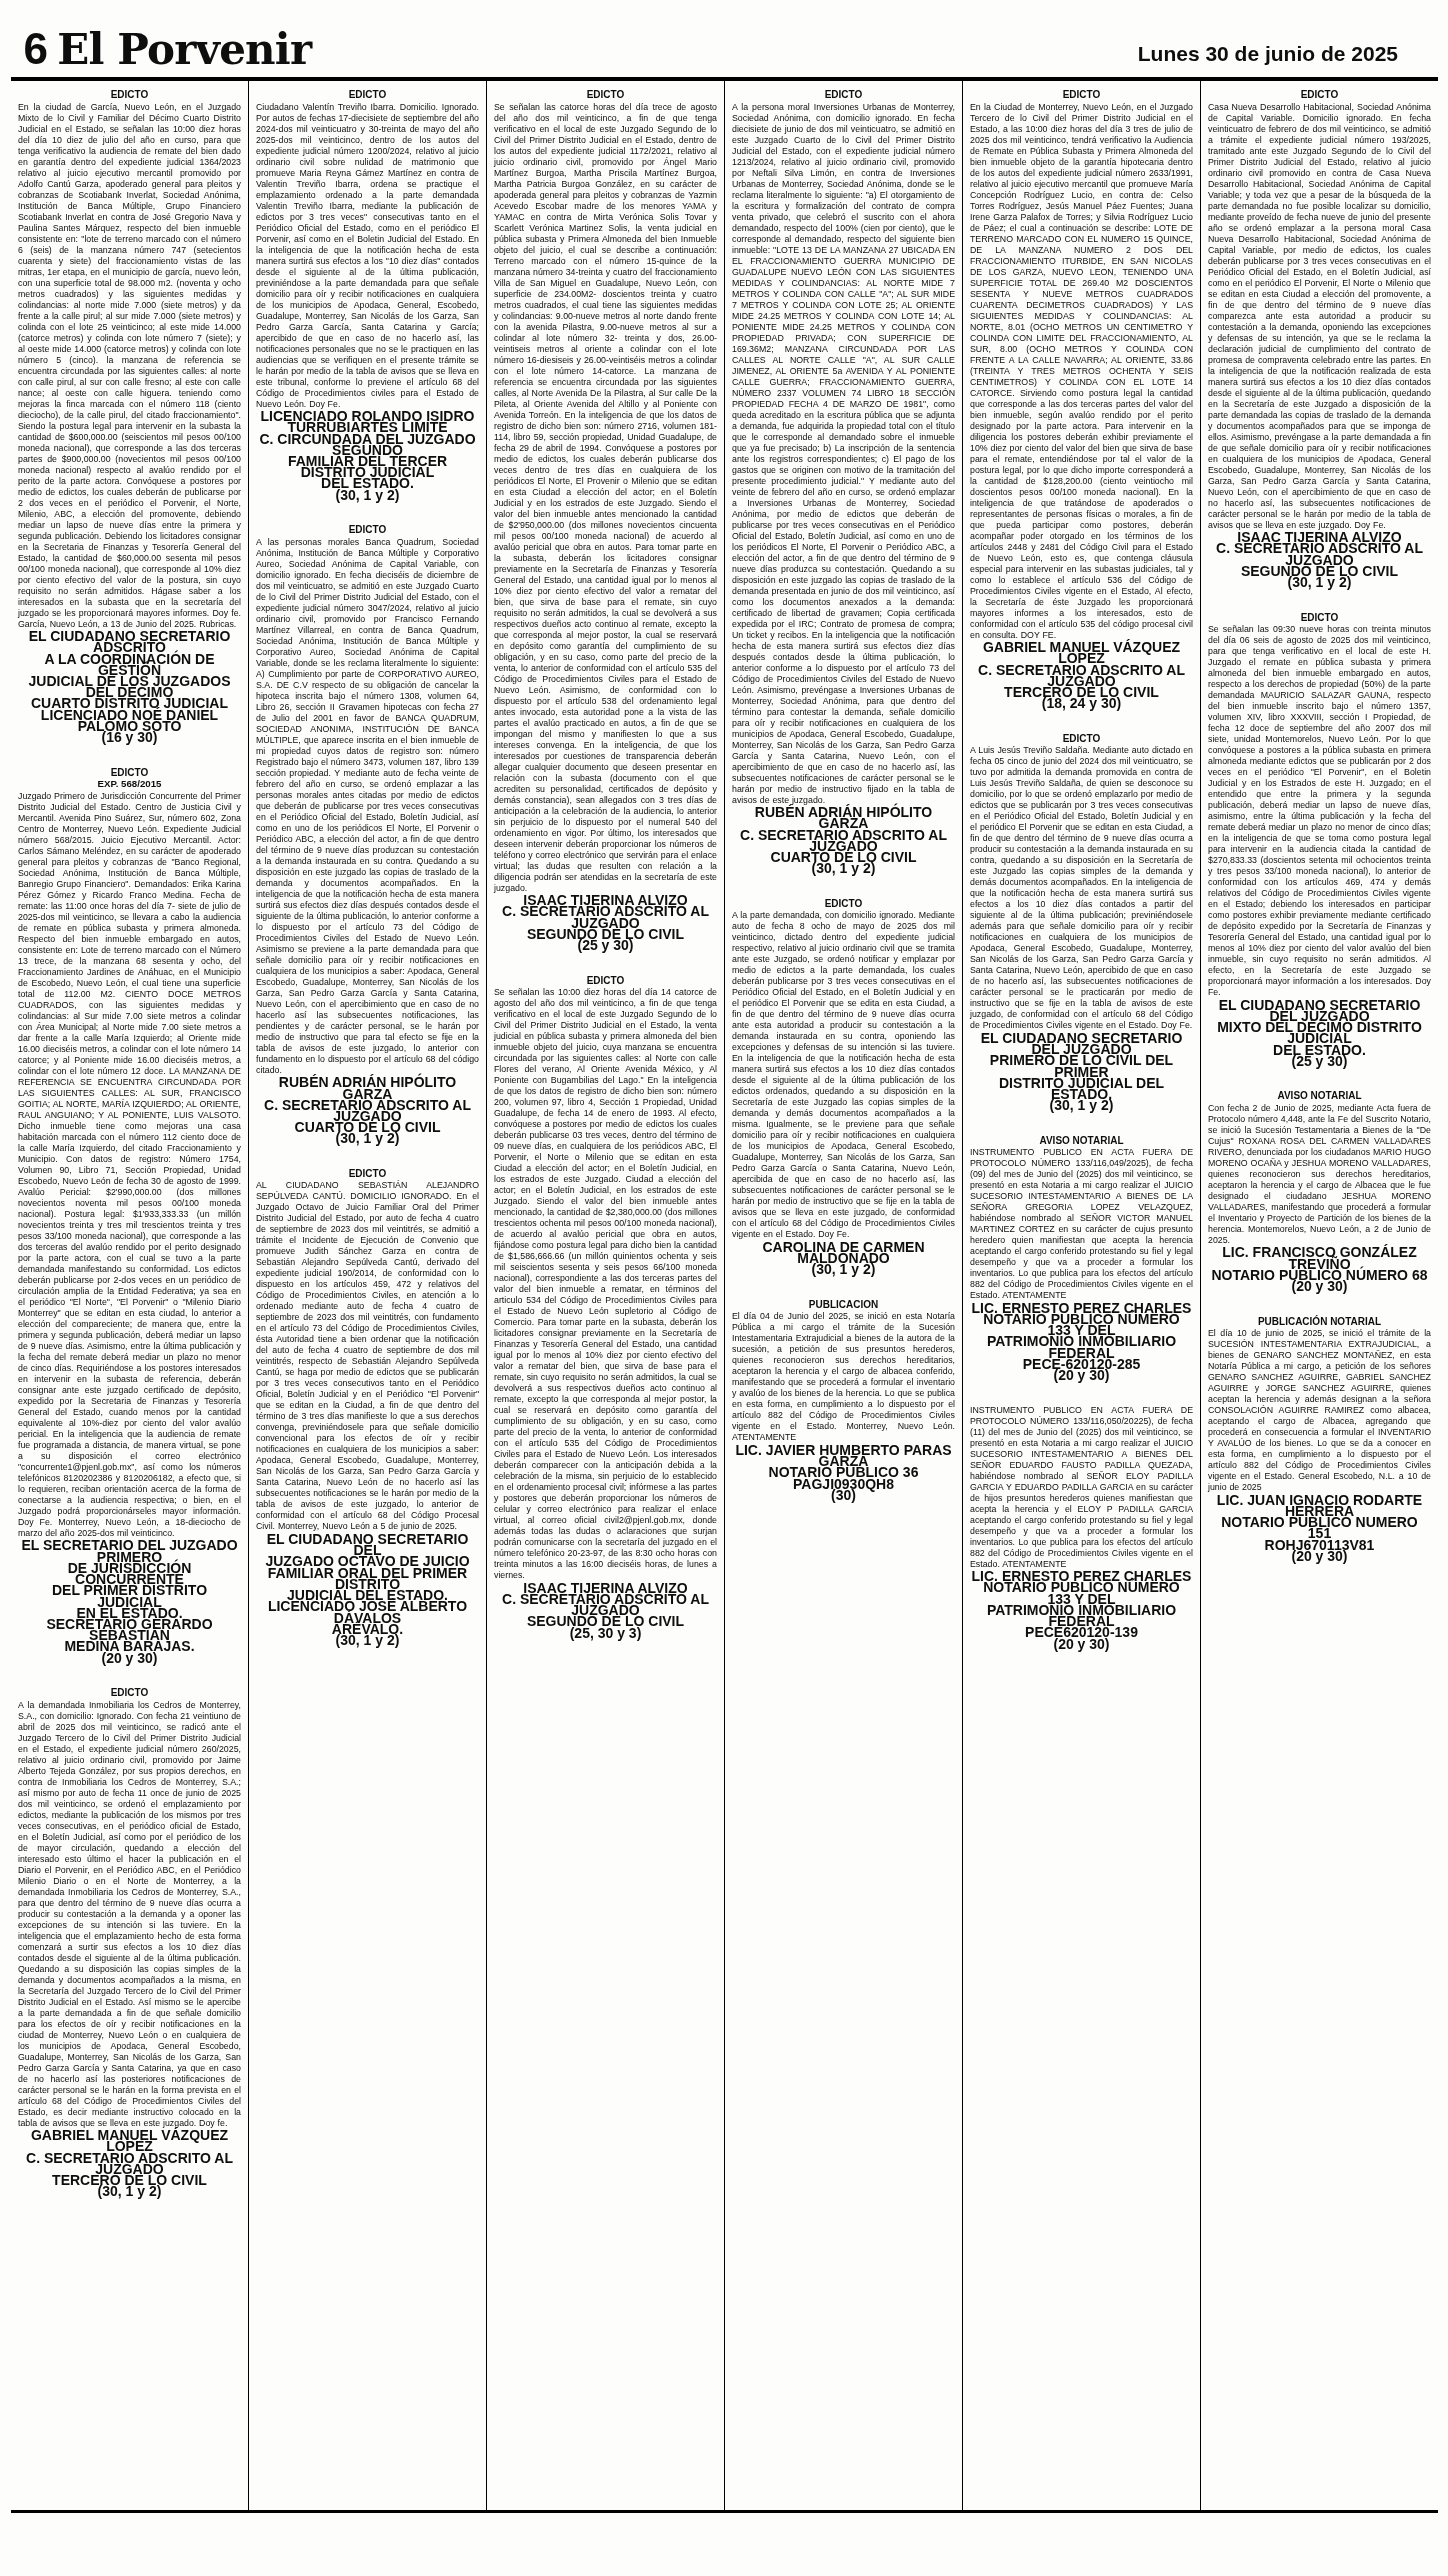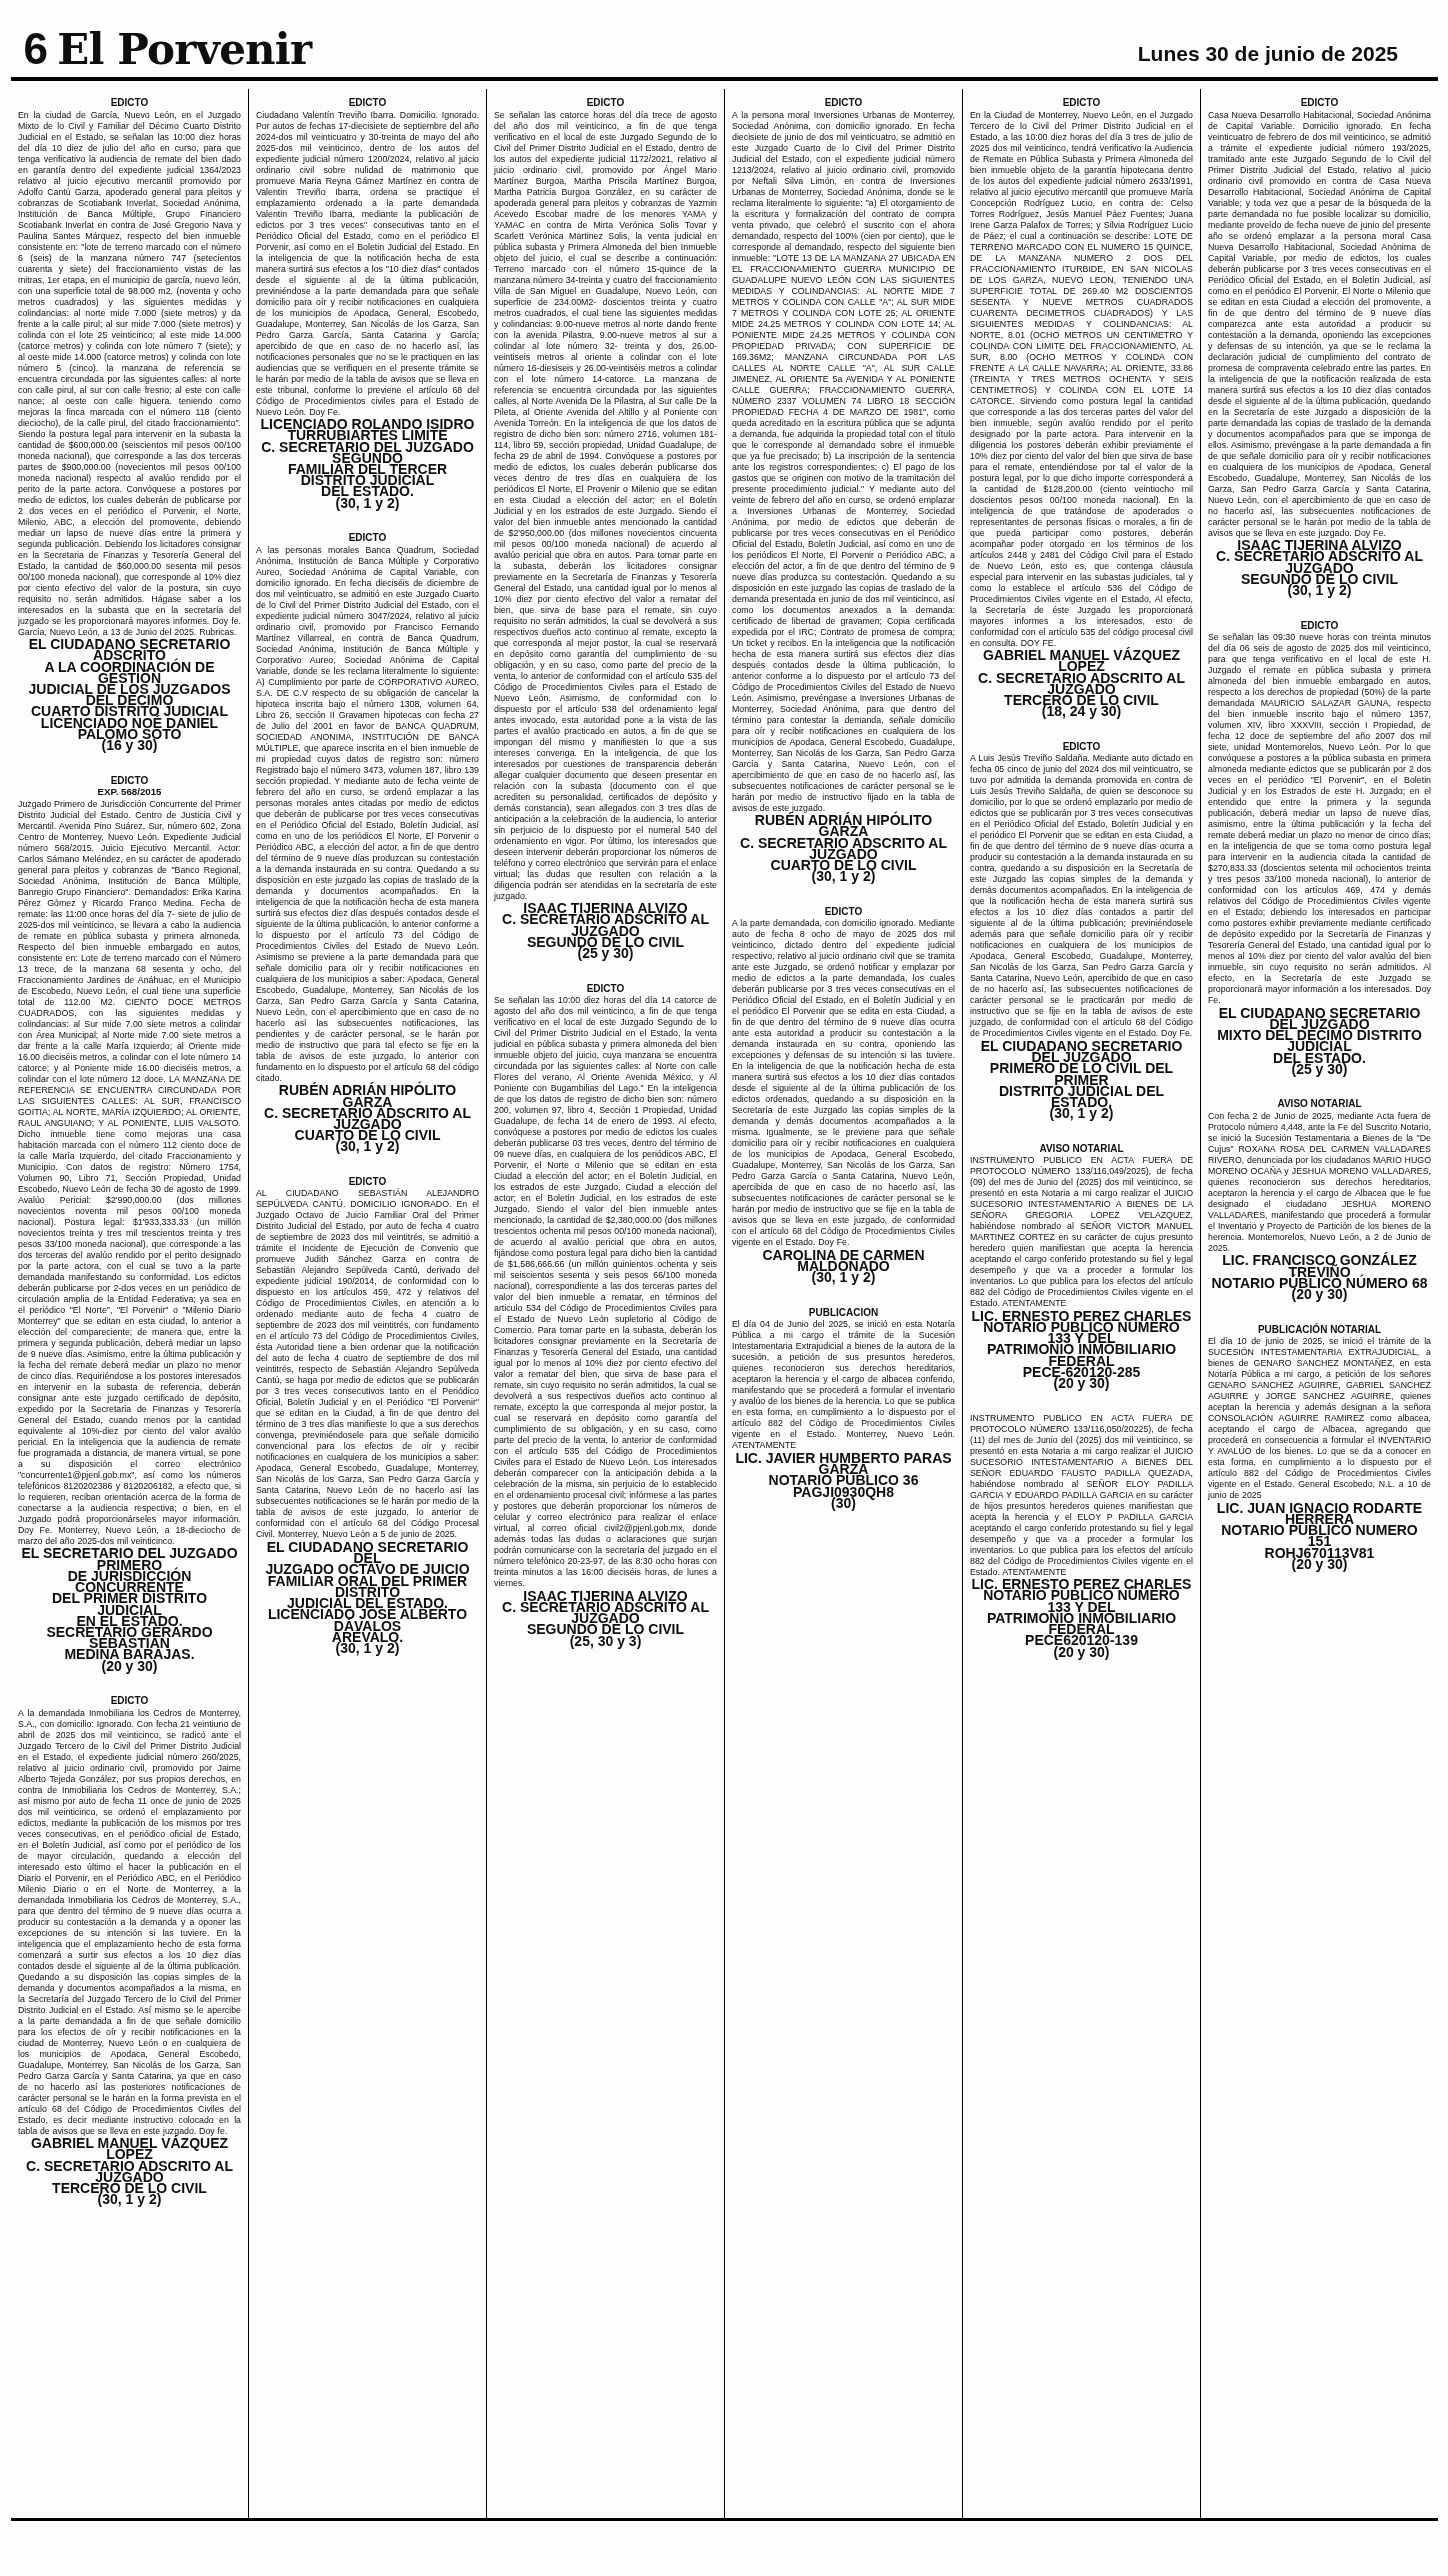--- a/index.html
+++ b/index.html
@@ -6,21 +6,21 @@
   #page{position:relative;width:1449px;height:2576px;background:#fdfdfc;color:#0e0e0e;
         font-family:"Liberation Sans",sans-serif;overflow:hidden;}
   .header{display:flex;justify-content:space-between;align-items:flex-end;
           padding:26.5px 51px 3.1px 23.4px;}
   .mast{display:flex;align-items:baseline;gap:9.3px;}
   .page-no{font-family:"Liberation Sans",sans-serif;font-weight:bold;font-size:44px;line-height:1;}
   .mast-title{font-family:"DejaVu Serif",serif;font-weight:bold;font-size:42px;line-height:1;
               letter-spacing:-0.8px;}
   .date{font-size:21px;font-weight:bold;line-height:1;padding-bottom:6.2px;}
   .header-rule{height:4.7px;background:#000;margin:3.1px 11px 0 11px;}
-  .columns{display:flex;align-items:stretch;margin:8px 11px;height:2429px;overflow:hidden;
+  .columns{display:flex;align-items:stretch;margin:0 11px;height:2429px;overflow:hidden;
            border-bottom:3.1px solid #000;}
   .col{flex:1 1 0;min-width:0;padding:7.8px 7px 0 7px;border-right:1.6px solid #000;overflow:hidden;}
   .col:last-child{border-right:none;}
   .notice{margin:0 0 23.4px 0;}
   .n-head{font-weight:bold;font-size:10px;line-height:11.7px;text-align:center;margin:0;}
   .n-sub{font-weight:bold;font-size:9.7px;line-height:11.7px;text-align:center;margin:0 0 0.8px 0;}
   .n-body{font-size:8.8px;line-height:11px;text-align:justify;margin:0.8px 0 0 0;
           word-spacing:0.4px;}
   .sig{font-weight:bold;font-size:14px;line-height:11.2px;text-align:center;margin-top:1.6px;}
 </style>
@@ -75,21 +75,21 @@
           </div>
         </article>
       </div>
       <div class="col">
         <article class="notice">
           <h3 class="n-head">EDICTO</h3>
           <p class="n-body">Ciudadano Valentín Treviño Ibarra. Domicilio. Ignorado. Por autos de fechas 17-diecisiete de septiembre del año 2024-dos mil veinticuatro y 30-treinta de mayo del año 2025-dos mil veinticinco, dentro de los autos del expediente judicial número 1200/2024, relativo al juicio ordinario civil sobre nulidad de matrimonio que promueve Maria Reyna Gámez Martínez en contra de Valentin Treviño Ibarra, ordena se practique el emplazamiento ordenado a la parte demandada Valentin Treviño Ibarra, mediante la publicación de edictos por 3 tres veces" consecutivas tanto en el Periódico Oficial del Estado, como en el periódico El Porvenir, así como en el Boletin Judicial del Estado. En la inteligencia de que la notificación hecha de esta manera surtirá sus efectos a los "10 diez días" contados desde el siguiente al de la última publicación, previniéndose a la parte demandada para que señale domicilio para oír y recibir notificaciones en cualquiera de los municipios de Apodaca, General, Escobedo, Guadalupe, Monterrey, San Nicolás de los Garza, San Pedro Garza García, Santa Catarina y García; apercibido de que en caso de no hacerlo así, las notificaciones personales que no se le practiquen en las audiencias que se verifiquen en el presente trámite se le harán por medio de la tabla de avisos que se lleva en este tribunal, conforme lo previene el artículo 68 del Código de Procedimientos civiles para el Estado de Nuevo León. Doy Fe.</p>
           <div class="sig">
             <div>LICENCIADO ROLANDO ISIDRO</div>
             <div>TURRUBIARTES LIMITE</div>
-            <div>C. SECRETARIO DEL JUZGADO SEGUNDO</div>
+            <div>C. CIRCUNDADA DEL JUZGADO SEGUNDO</div>
             <div>FAMILIAR DEL TERCER DISTRITO JUDICIAL</div>
             <div>DEL ESTADO.</div>
             <div>(30, 1 y 2)</div>
           </div>
         </article>
         <article class="notice">
           <h3 class="n-head">EDICTO</h3>
           <p class="n-body">A las personas morales Banca Quadrum, Sociedad Anónima, Institución de Banca Múltiple y Corporativo Aureo, Sociedad Anónima de Capital Variable, con domicilio ignorado. En fecha dieciséis de diciembre de dos mil veinticuatro, se admitió en este Juzgado Cuarto de lo Civil del Primer Distrito Judicial del Estado, con el expediente judicial número 3047/2024, relativo al juicio ordinario civil, promovido por Francisco Fernando Martínez Villarreal, en contra de Banca Quadrum, Sociedad Anónima, Institución de Banca Múltiple y Corporativo Aureo, Sociedad Anónima de Capital Variable, donde se les reclama literalmente lo siguiente: A) Cumplimiento por parte de CORPORATIVO AUREO, S.A. DE C.V respecto de su obligación de cancelar la hipoteca inscrita bajo el número 1308, volumen 64, Libro 26, sección II Gravamen hipotecas con fecha 27 de Julio del 2001 en favor de BANCA QUADRUM, SOCIEDAD ANONIMA, INSTITUCIÓN DE BANCA MÚLTIPLE, que aparece inscrita en el bien inmueble de mi propiedad cuyos datos de registro son: número Registrado bajo el número 3473, volumen 187, libro 139 sección propiedad. Y mediante auto de fecha veinte de febrero del año en curso, se ordenó emplazar a las personas morales antes citadas por medio de edictos que deberán de publicarse por tres veces consecutivas en el Periódico Oficial del Estado, Boletín Judicial, así como en uno de los periódicos El Norte, El Porvenir o Periódico ABC, a elección del actor, a fin de que dentro del término de 9 nueve días produzcan su contestación a la demanda instaurada en su contra. Quedando a su disposición en este juzgado las copias de traslado de la demanda y documentos acompañados. En la inteligencia de que la notificación hecha de esta manera surtirá sus efectos diez días después contados desde el siguiente de la última publicación, lo anterior conforme a lo dispuesto por el artículo 73 del Código de Procedimientos Civiles del Estado de Nuevo León. Asimismo se previene a la parte demandada para que señale domicilio para oír y recibir notificaciones en cualquiera de los municipios a saber: Apodaca, General Escobedo, Guadalupe, Monterrey, San Nicolás de los Garza, San Pedro Garza García y Santa Catarina, Nuevo León, con el apercibimiento que en caso de no hacerlo así las subsecuentes notificaciones, las pendientes y de carácter personal, se le harán por medio de instructivo que para tal efecto se fije en la tabla de avisos de este juzgado, lo anterior con fundamento en lo dispuesto por el artículo 68 del código citado.</p>
           <div class="sig">
             <div>RUBÉN ADRIÁN HIPÓLITO GARZA</div>

